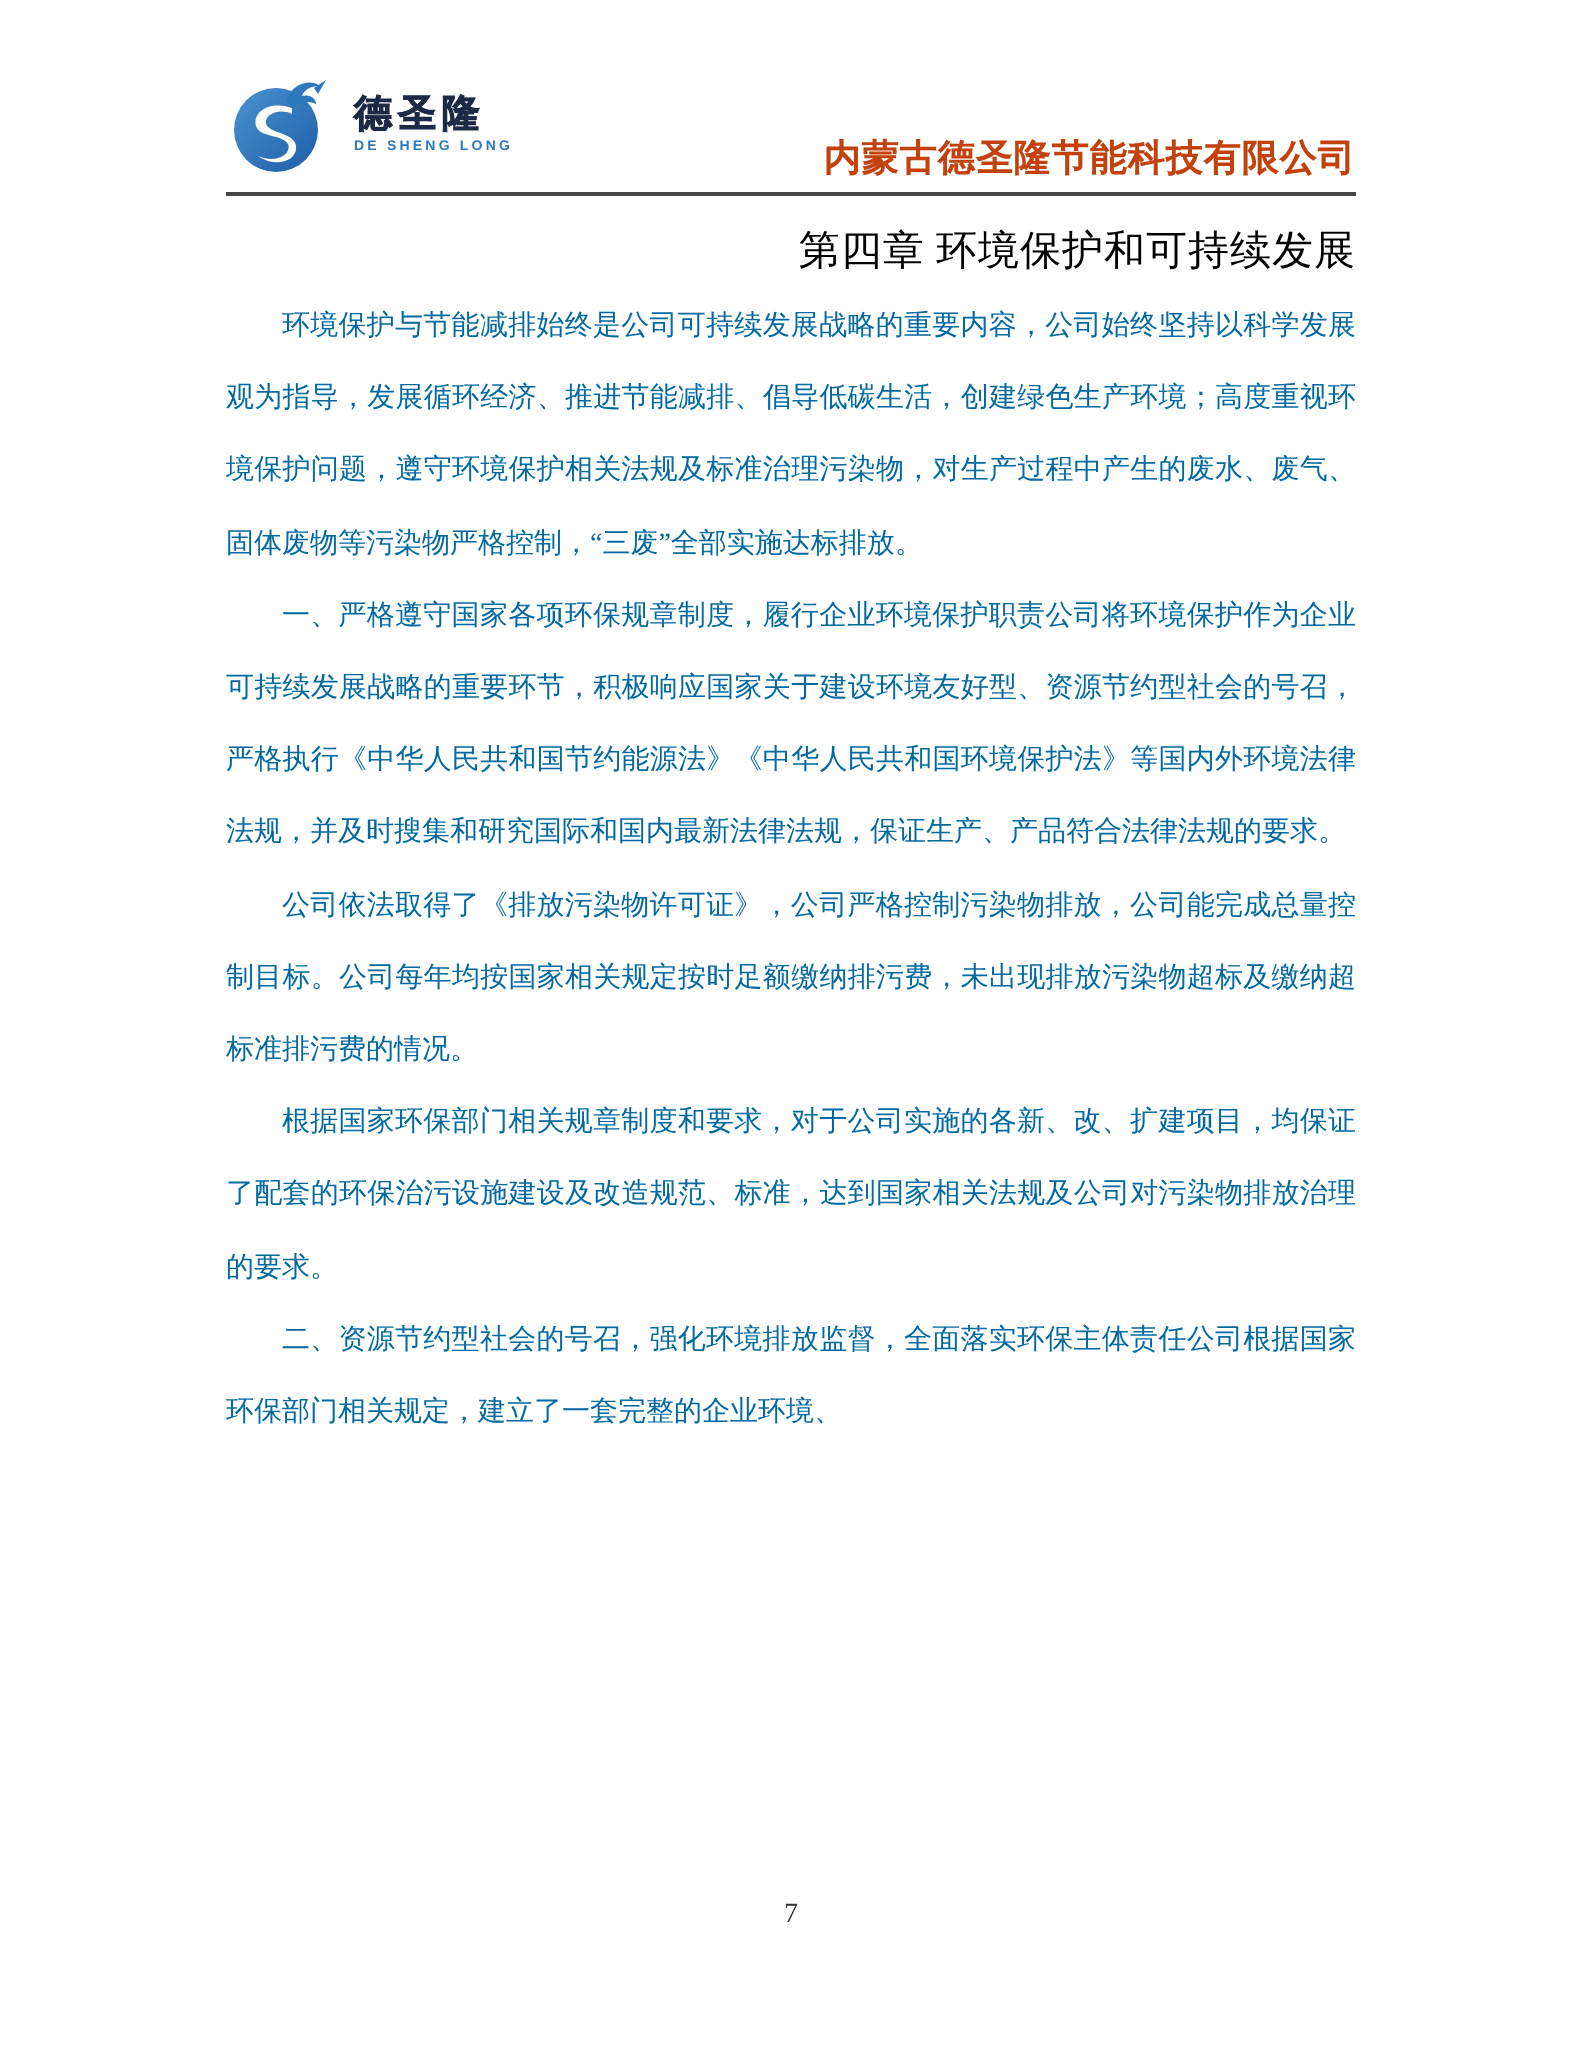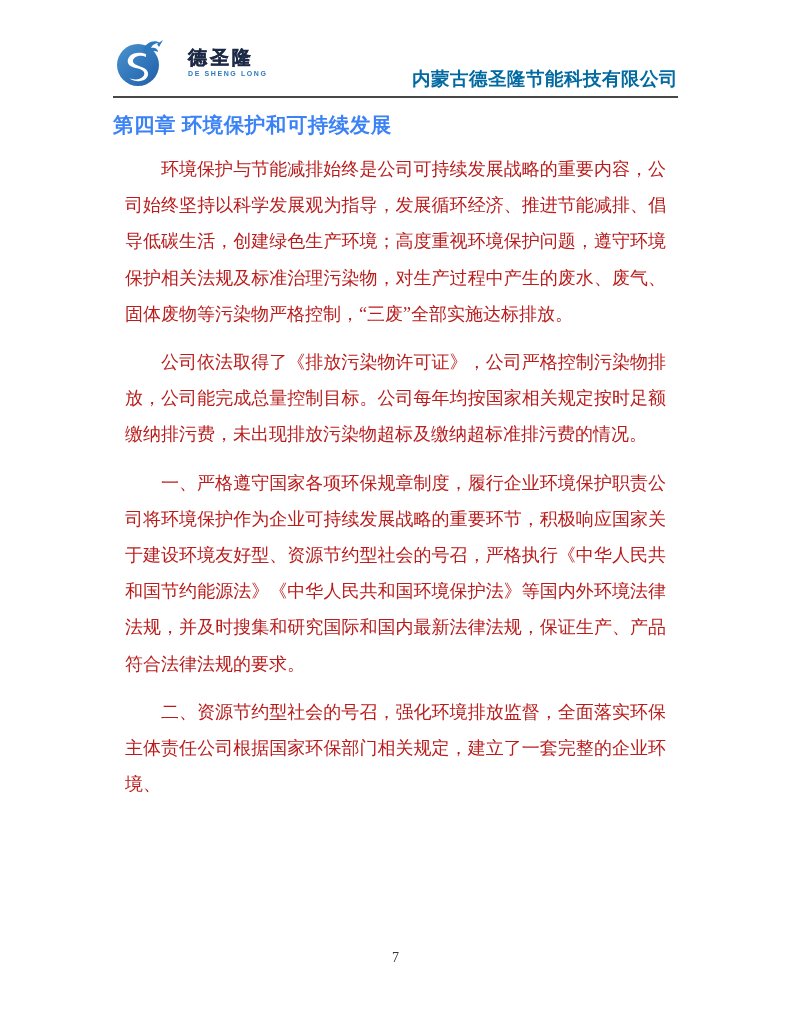--- a/index.html
+++ b/index.html
@@ -23,21 +23,21 @@
     display: flex;
     justify-content: space-between;
     align-items: flex-end;
     margin-top: 36px;
     border-bottom: 2px solid #474747;
     padding-bottom: 4px;
   }
   .logo-block {
     display: flex;
     align-items: center;
-    gap: 23px;
+    gap: 12px;
     margin-bottom: 4px;
   }
   .logo-mark { width: 52px; height: 52px; flex: 0 0 auto; }
   .logo-text { display: flex; flex-direction: column; line-height: 1; }
   .logo-cn {
     font-family: "Liberation Sans", "DejaVu Sans", sans-serif;
     font-weight: bold;
     font-size: 19px;
     letter-spacing: 3px;
     color: #1c2a45;
@@ -47,43 +47,43 @@
     font-family: "Liberation Sans", "DejaVu Sans", sans-serif;
     font-weight: bold;
     font-size: 7px;
     letter-spacing: 1.6px;
     color: #2e79bd;
     margin-top: 3px;
   }
   .company-name {
     font-weight: bold;
     font-size: 18.5px;
-    color: #0369a1;
+    color: #c2410c;
     letter-spacing: 0.5px;
     padding-bottom: 1px;
   }
   
   .doc-title {
     margin: 13px 0 0 0;
-    text-align: left;
+    text-align: right;
     font-size: 20.5px;
-    font-weight: bold;
-    color: #3b82f6;
+    font-weight: normal;
+    color: #000000;
     letter-spacing: 0.5px;
   }
   
   .body-text { margin-top: 7px; }
   .body-text p {
-    margin: 12px;
-    font-size: 18px;
+    margin: 0;
+    font-size: 14px;
     line-height: 36.2px;
     text-align: justify;
     text-justify: inter-character;
     text-indent: 2em;
-    color: #b91c1c;
+    color: #0369a1;
   }
   
   .page-footer {
     position: absolute;
     left: 0;
     right: 0;
     bottom: 58px;
     text-align: center;
     font-size: 14px;
     color: #333333;
@@ -116,21 +116,22 @@
           <span class="logo-en">DE SHENG LONG</span>
         </div>
       </div>
       <div class="company-name">内蒙古德圣隆节能科技有限公司</div>
     </div>
 
     <h1 class="doc-title">第四章 环境保护和可持续发展</h1>
 
     <div class="body-text">
       <p>环境保护与节能减排始终是公司可持续发展战略的重要内容，公司始终坚持以科学发展观为指导，发展循环经济、推进节能减排、倡导低碳生活，创建绿色生产环境；高度重视环境保护问题，遵守环境保护相关法规及标准治理污染物，对生产过程中产生的废水、废气、固体废物等污染物严格控制，“三废”全部实施达标排放。</p>
+      <p>一、严格遵守国家各项环保规章制度，履行企业环境保护职责公司将环境保护作为企业可持续发展战略的重要环节，积极响应国家关于建设环境友好型、资源节约型社会的号召，严格执行《中华人民共和国节约能源法》《中华人民共和国环境保护法》等国内外环境法律法规，并及时搜集和研究国际和国内最新法律法规，保证生产、产品符合法律法规的要求。</p>
       <p>公司依法取得了《排放污染物许可证》，公司严格控制污染物排放，公司能完成总量控制目标。公司每年均按国家相关规定按时足额缴纳排污费，未出现排放污染物超标及缴纳超标准排污费的情况。</p>
-      <p>一、严格遵守国家各项环保规章制度，履行企业环境保护职责公司将环境保护作为企业可持续发展战略的重要环节，积极响应国家关于建设环境友好型、资源节约型社会的号召，严格执行《中华人民共和国节约能源法》《中华人民共和国环境保护法》等国内外环境法律法规，并及时搜集和研究国际和国内最新法律法规，保证生产、产品符合法律法规的要求。</p>
+      <p>根据国家环保部门相关规章制度和要求，对于公司实施的各新、改、扩建项目，均保证了配套的环保治污设施建设及改造规范、标准，达到国家相关法规及公司对污染物排放治理的要求。</p>
       <p>二、资源节约型社会的号召，强化环境排放监督，全面落实环保主体责任公司根据国家环保部门相关规定，建立了一套完整的企业环境、</p>
     </div>
 
   </div>
 
   <div class="page-footer">7</div>
 </div>
 
 </body></html>

